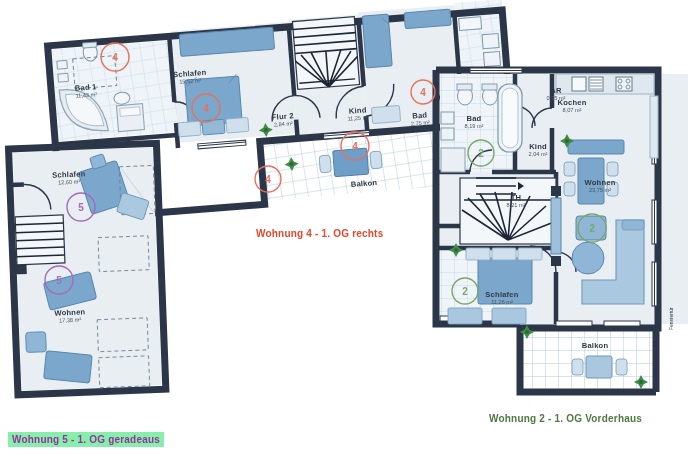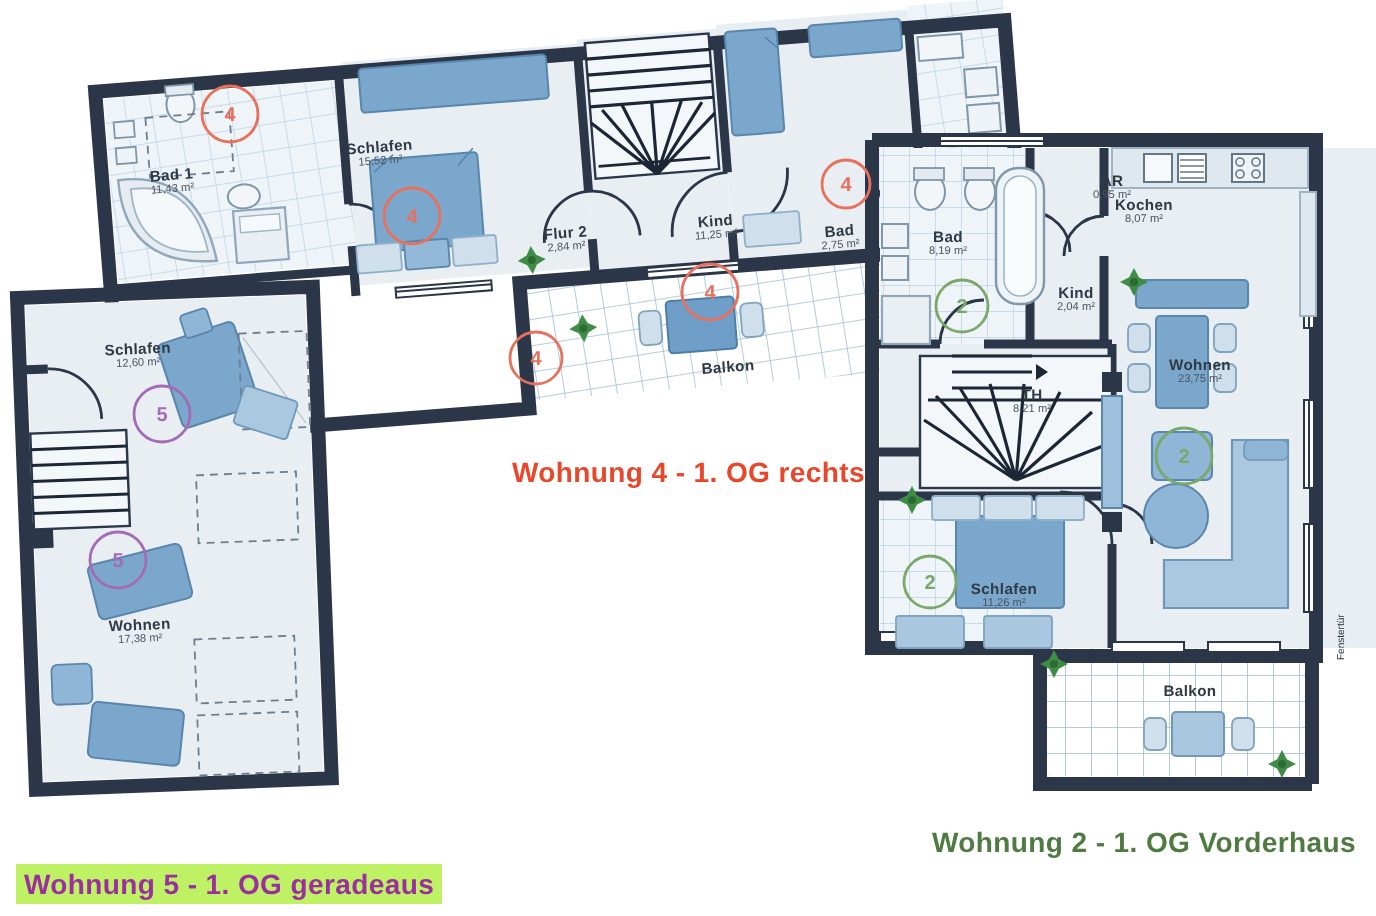--- a/index.html
+++ b/index.html
@@ -1,25 +1,25 @@
 <!DOCTYPE html>
 <html><head>
 <meta charset="utf-8">
 <style>
   html,body{margin:0;padding:0;background:#ffffff;}
   body{width:688px;height:458px;overflow:hidden;
        font-family:"Liberation Sans","DejaVu Sans",sans-serif;}
   #stage{position:relative;width:688px;height:458px;background:#ffffff;}
   svg#plan{position:absolute;left:0;top:0;width:688px;height:458px;display:block;}
 
-  .cap{position:absolute;font-size:14px;font-weight:bold;letter-spacing:.2px;
+  .cap{position:absolute;font-size:10px;font-weight:bold;letter-spacing:.2px;
        white-space:nowrap;padding:2px 4px;}
   .cap.red{color:#e8472b;}
-  .cap.green{color:#4f7a42;}
-  .cap.purple{color:#9b2fa0;background:#bef264;}
+  .cap.green{color:#4f7a42;margin-left:23px;}
+  .cap.purple{color:#9b2fa0;background:#86efac;}
 
   .rlab{position:absolute;text-align:center;white-space:nowrap;
         color:#2f3a45;pointer-events:none;}
   .rlab .nm{font-size:7.6px;font-weight:bold;letter-spacing:.2px;display:block;
             line-height:9px;}
   .rlab .ar{font-size:5.6px;display:block;line-height:7px;color:#4a5560;}
 
   .vtext{position:absolute;font-size:5px;color:#2a3340;
          transform:rotate(-90deg);transform-origin:left top;white-space:nowrap;}
 </style>

